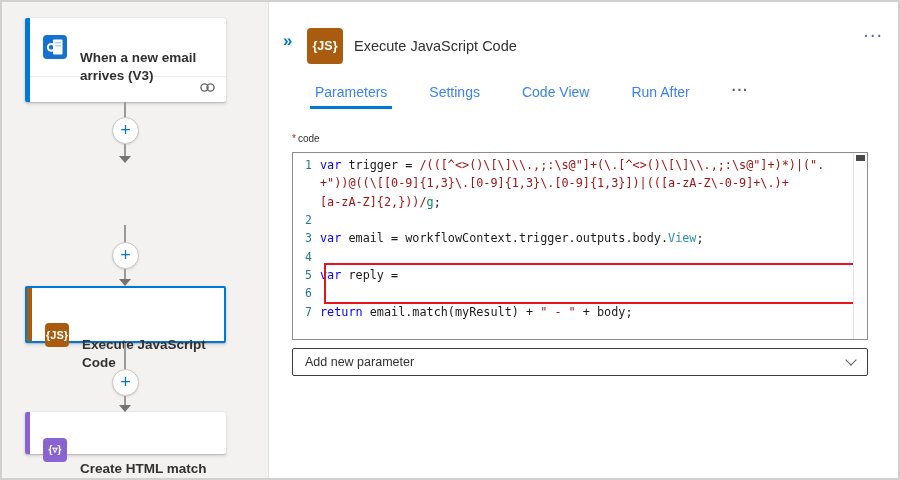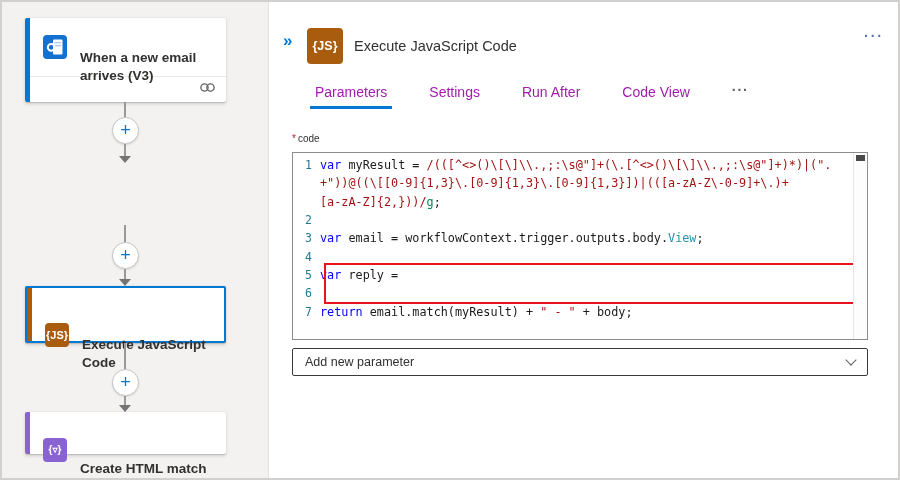--- a/index.html
+++ b/index.html
@@ -42,21 +42,21 @@
   .collapse-btn { position:absolute; left:13px; top:29px; color:#0078d4; font-size:17px;
                   font-weight:700; cursor:pointer; letter-spacing:-2px; }
   .panel-tile { position:absolute; left:37px; top:26px; width:36px; height:36px;
                 background:#a95c0d; border-radius:4px; color:#fff; display:flex;
                 align-items:center; justify-content:center; font-size:12.5px; font-weight:700; }
   .panel-title { position:absolute; left:84px; top:36px; font-size:14.5px; color:#323130; }
   .panel-menu { position:absolute; right:14px; top:26px; color:#5272b8; font-size:14px;
                 font-weight:700; letter-spacing:2px; }
 
   .tabs { position:absolute; left:40px; top:80px; display:flex; gap:32px; }
-  .tab { font-size:14px; color:#a21caf; padding:2px 5px 6px 5px; cursor:pointer; }
+  .tab { font-size:14px; color:#3b82f6; padding:2px 5px 6px 5px; cursor:pointer; }
   .tab.active { border-bottom:3px solid #0078d4; }
   .tab.overflow { color:#605e5c; font-weight:700; letter-spacing:1px; padding-top:0; }
 
   .field-label { position:absolute; left:22px; top:131px; font-size:10px; color:#323130; }
   .req { color:#a4262c; margin-right:2px; }
 
   .editor { position:absolute; left:22px; top:150px; width:576px; height:188px;
             border:1px solid #8c8c8c; background:#fff; }
   .code-lines { position:absolute; left:0; top:3px; right:14px; }
   .crow { display:flex; height:18.3px; align-items:center; }
@@ -144,34 +144,34 @@
   <div class="panel">
 
     <div class="collapse-btn">»</div>
     <div class="panel-tile">{JS}</div>
     <div class="panel-title">Execute JavaScript Code</div>
     <div class="panel-menu">···</div>
 
     <div class="tabs">
       <div class="tab active">Parameters</div>
       <div class="tab">Settings</div>
+      <div class="tab">Code View</div>
       <div class="tab">Run After</div>
-      <div class="tab">Code View</div>
       <div class="tab overflow">···</div>
     </div>
 
     <div class="field-label">
       <span class="req">*</span><span>code</span>
     </div>
 
     <div class="editor">
       <div class="code-lines">
   <div class="crow">
     <span class="ln">1</span>
-    <span class="ct"><span class="kw">var </span><span class="pl">myResult = </span><span class="rx">/(([^&lt;&gt;()\[\]\\.,;:\s@"]+(\.[^&lt;&gt;()\[\]\\.,;:\s@"]+)*)|(".</span></span>
+    <span class="ct"><span class="kw">var </span><span class="pl">trigger = </span><span class="rx">/(([^&lt;&gt;()\[\]\\.,;:\s@"]+(\.[^&lt;&gt;()\[\]\\.,;:\s@"]+)*)|(".</span></span>
   </div>
 
   <div class="crow">
     <span class="ln"></span>
     <span class="ct"><span class="rx">+"))@((\[[0-9]{1,3}\.[0-9]{1,3}\.[0-9]{1,3}])|(([a-zA-Z\-0-9]+\.)+</span></span>
   </div>
 
   <div class="crow">
     <span class="ln"></span>
     <span class="ct"><span class="rx">[a-zA-Z]{2,}))/</span><span class="fl">g</span><span class="pl">;</span></span>

